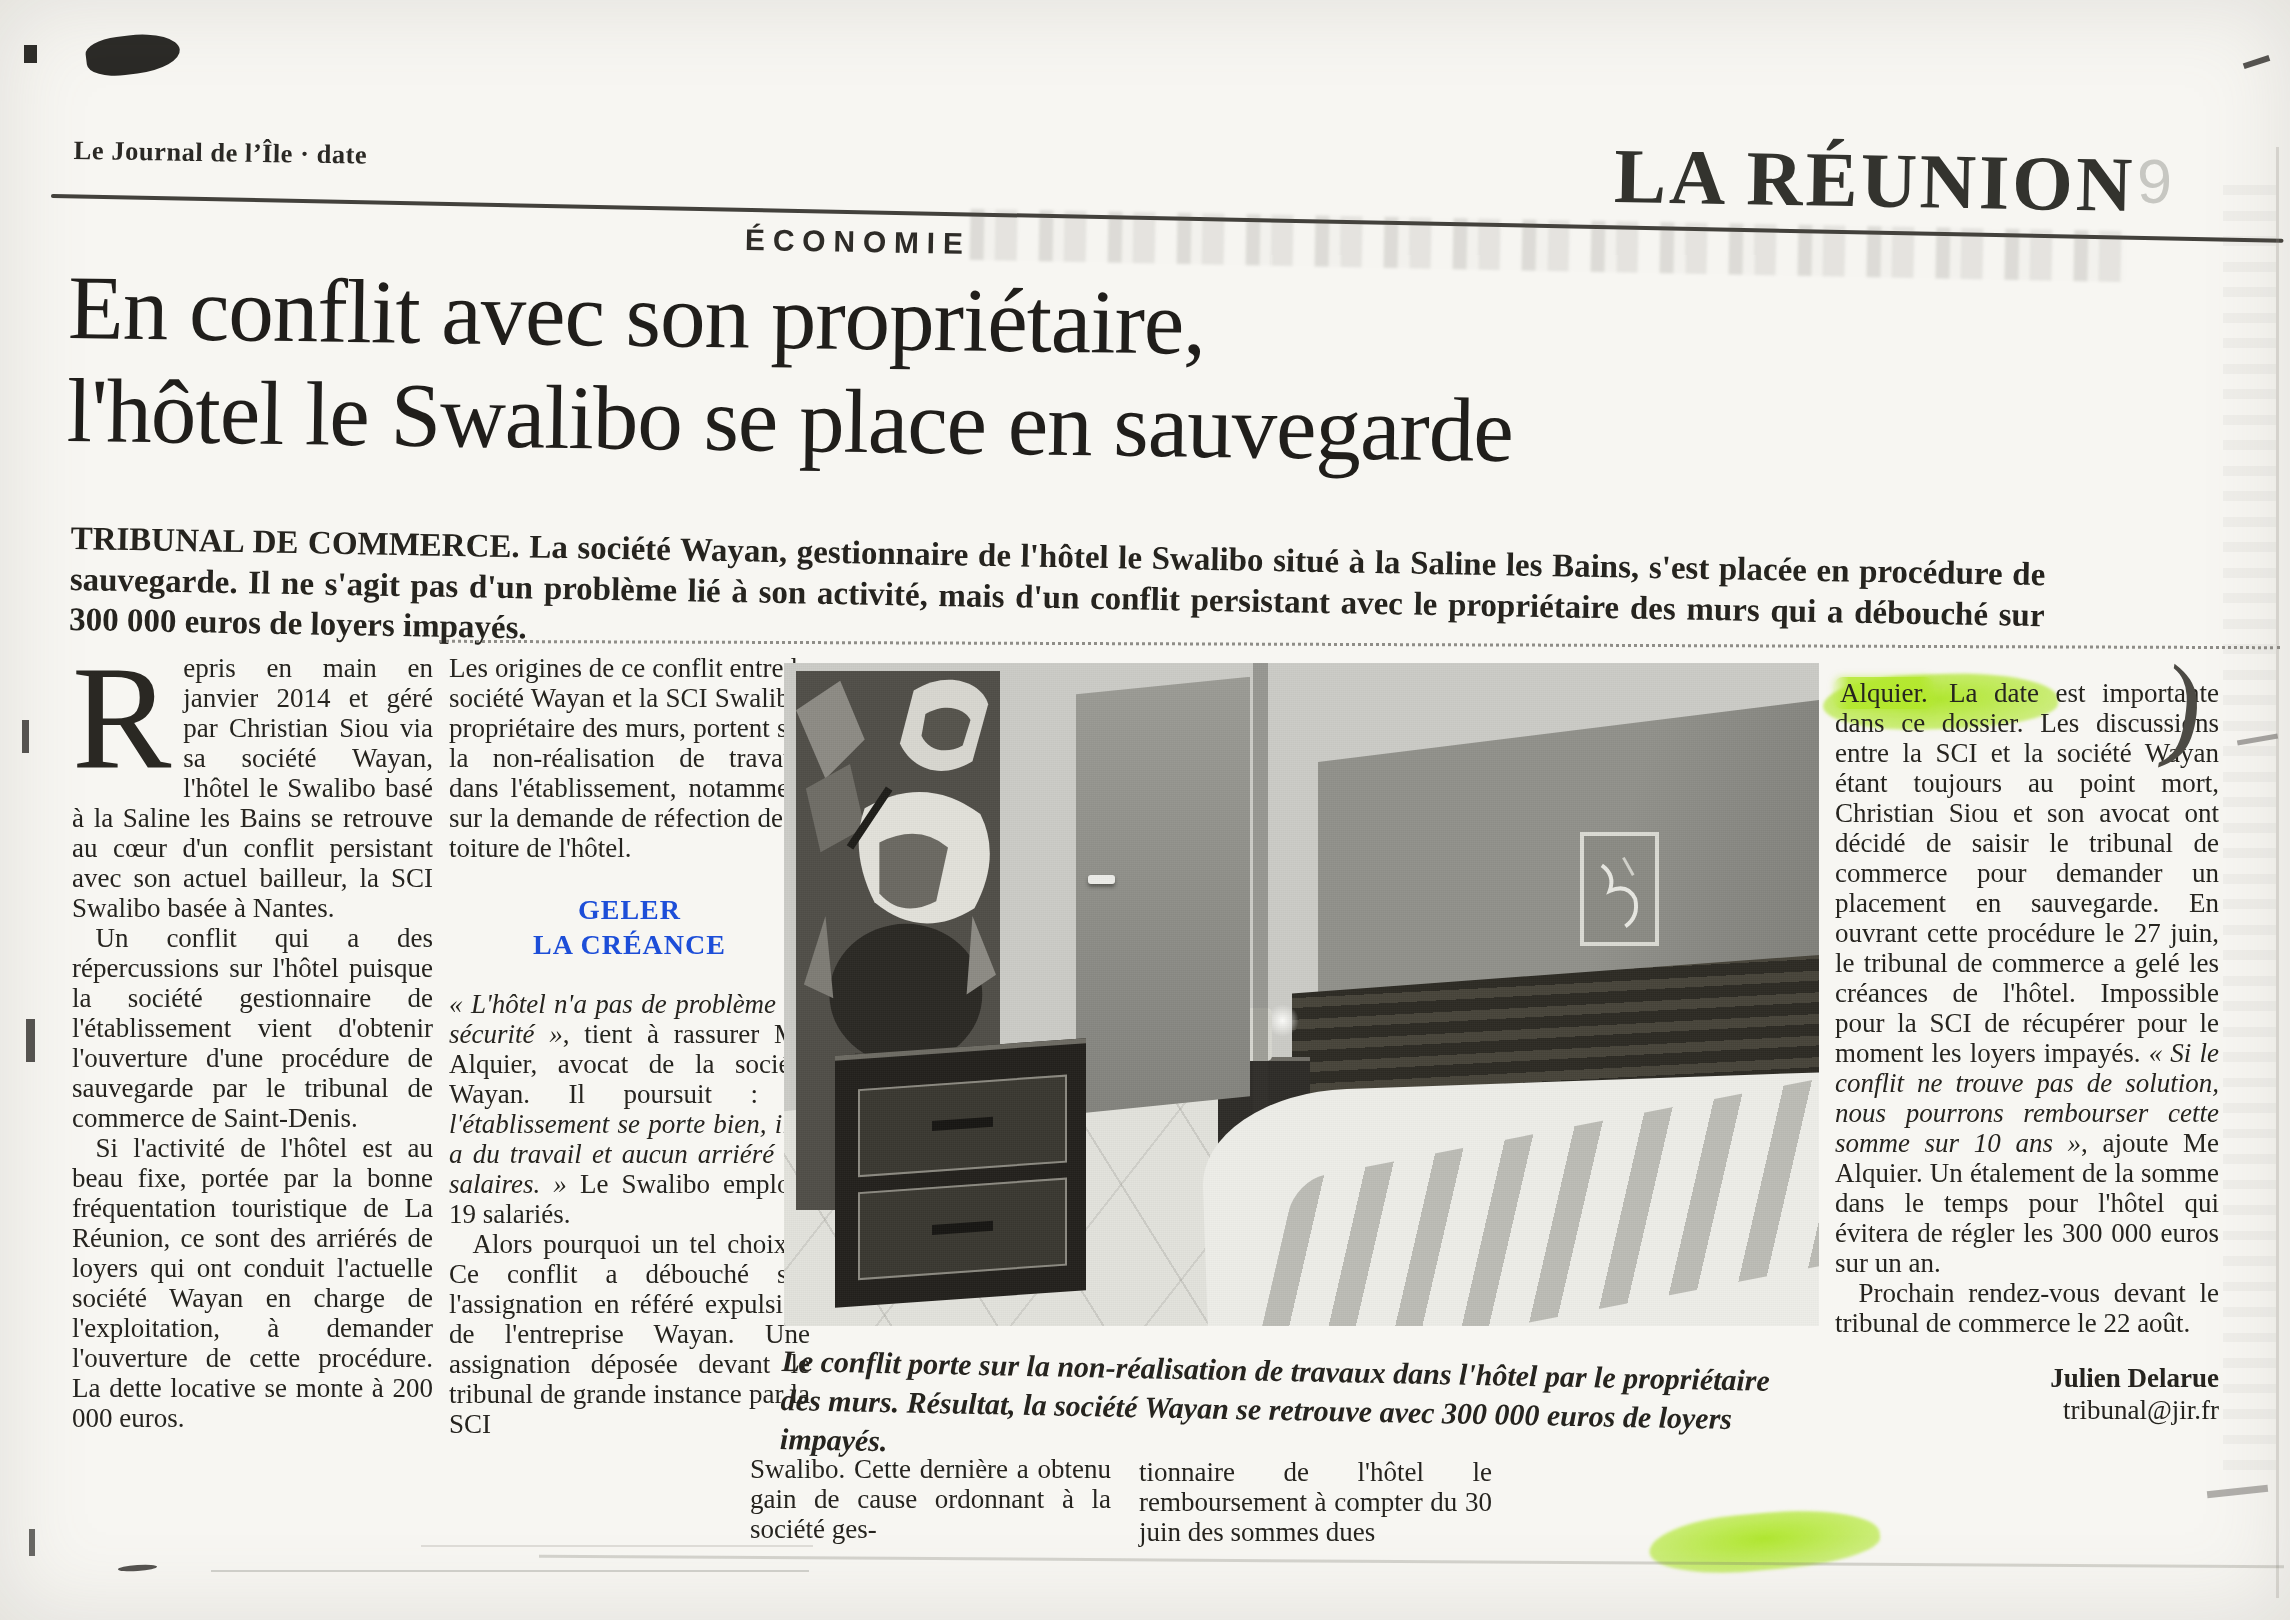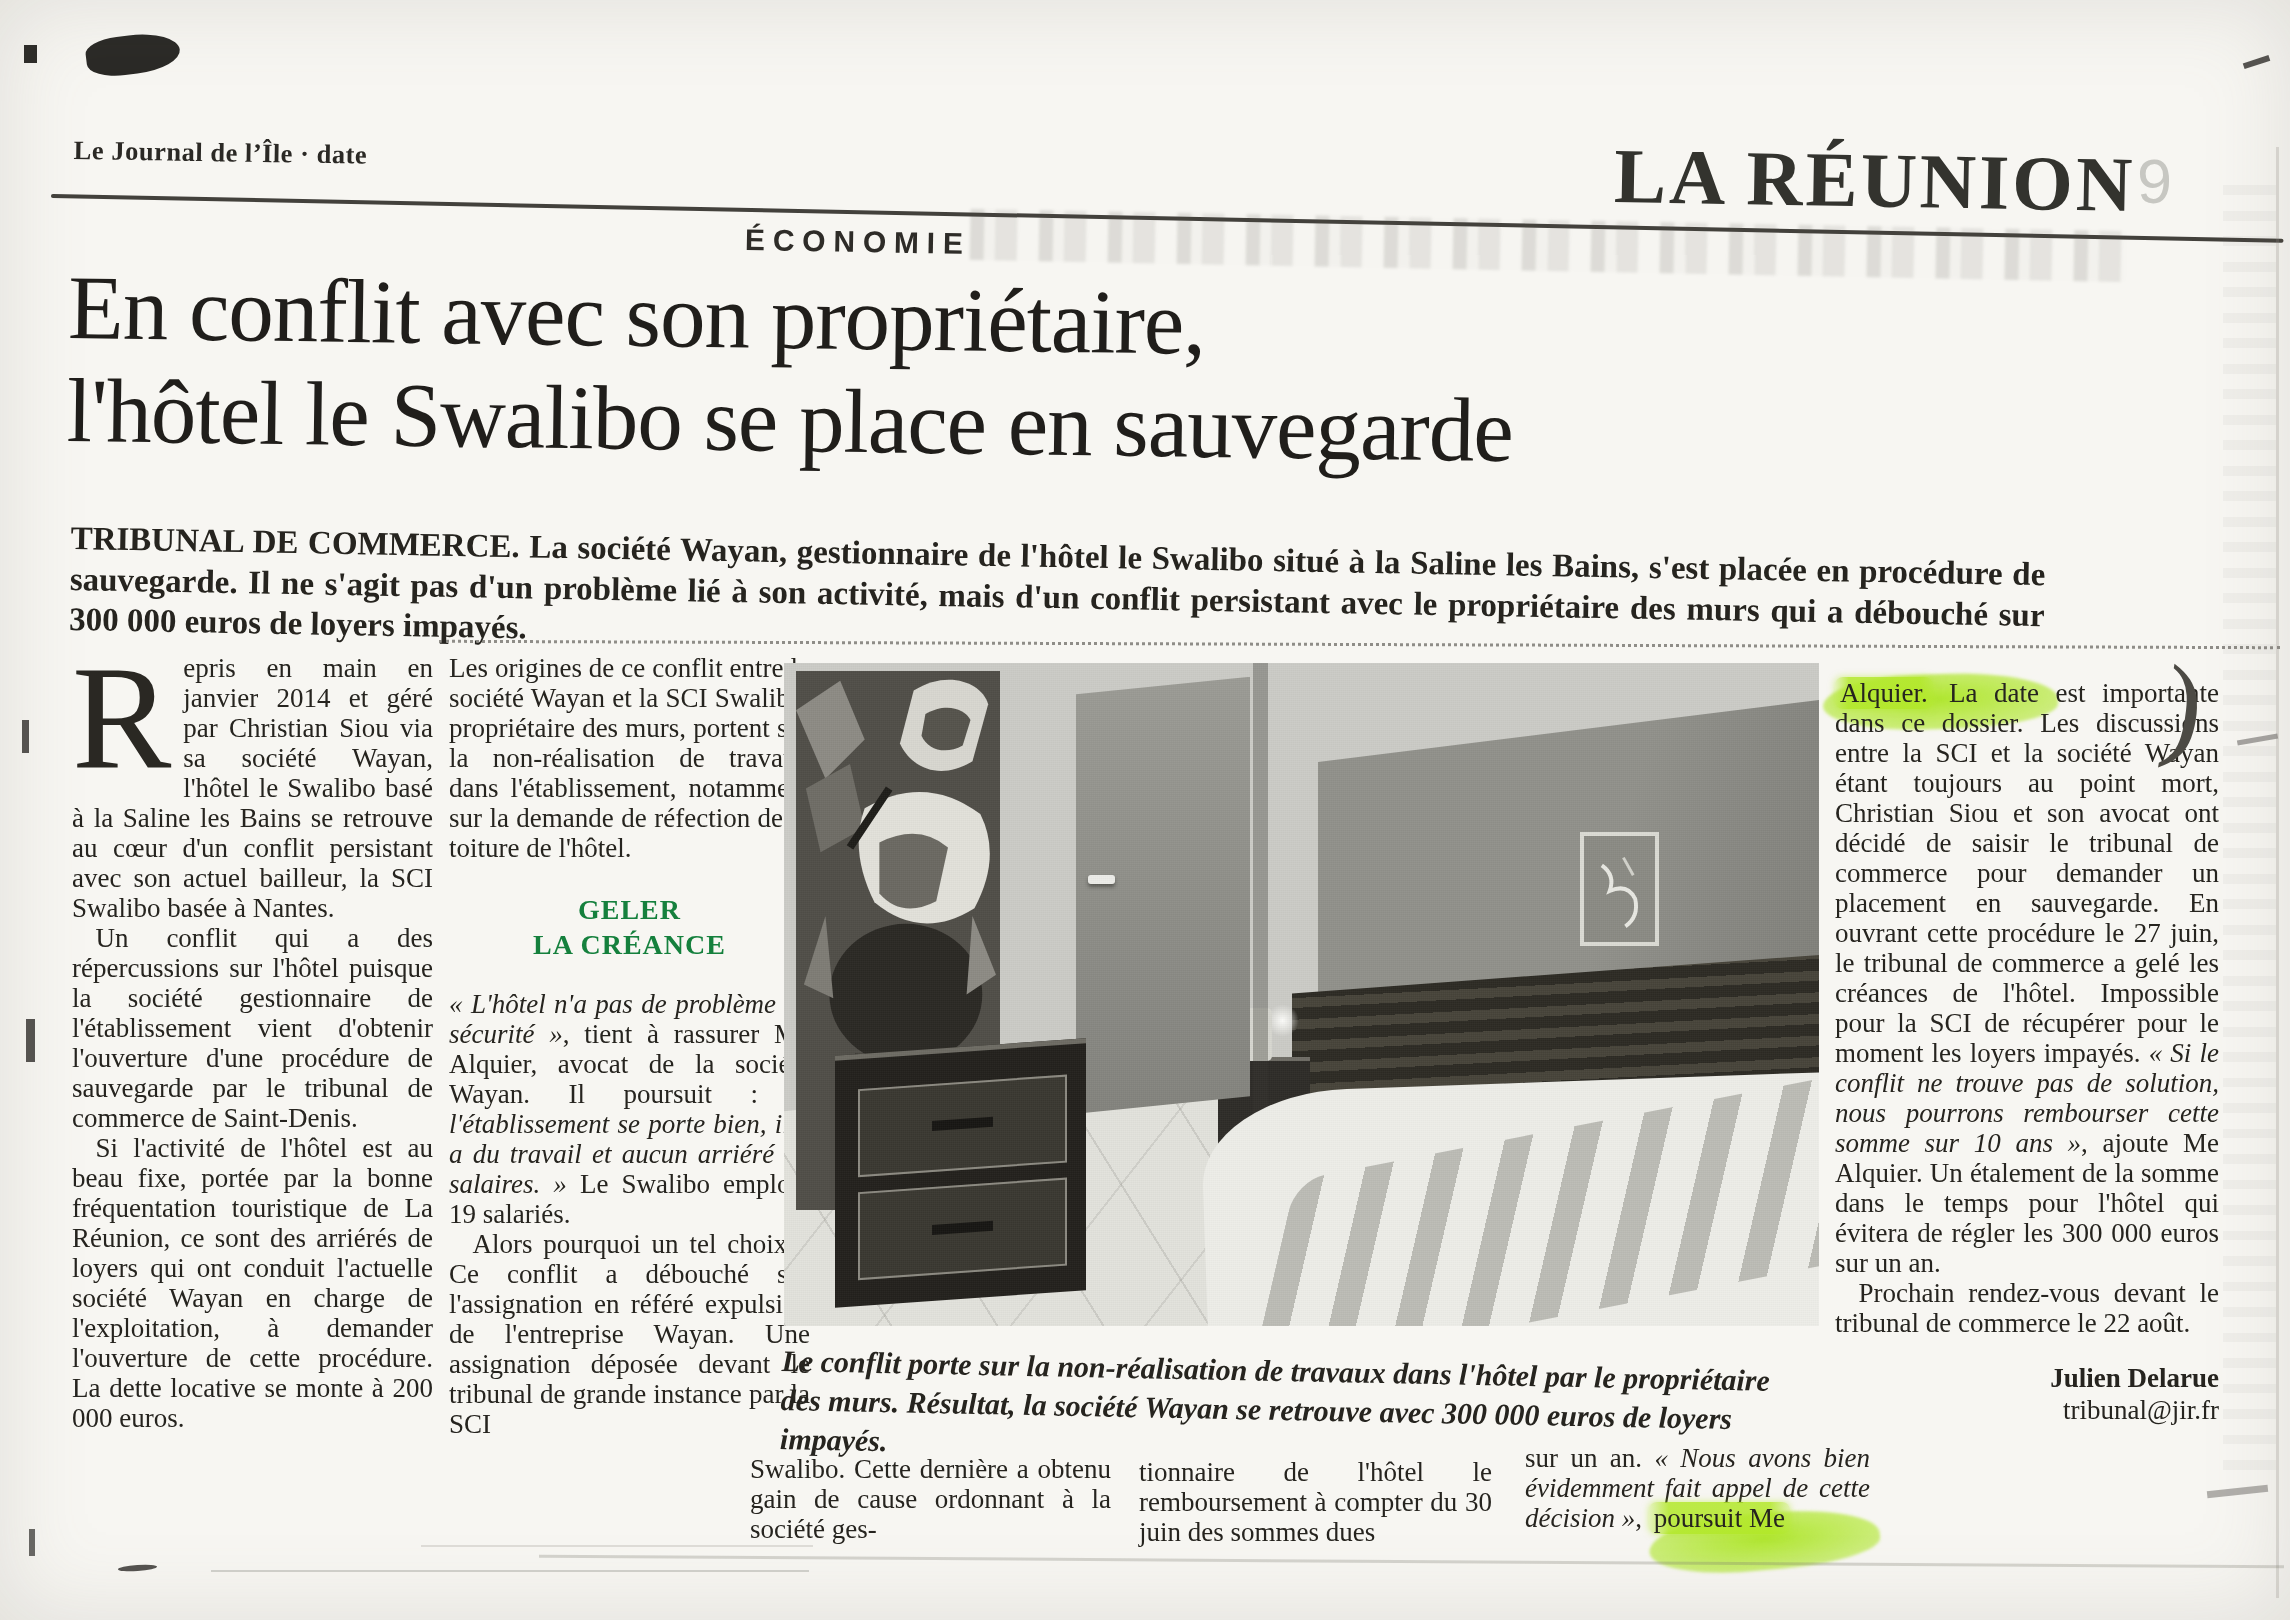--- a/index.html
+++ b/index.html
@@ -38,21 +38,21 @@
     border-top:3.9px dotted #6d6b65;opacity:.75;transform:rotate(.2deg);}
   
   .col{font-size:27px;line-height:30px;text-align:justify;color:#26241f;}
   .col p{margin:0;}
   .col p + p{text-indent:23.5px;}
   .col1{left:72px;top:653px;width:361px;}
   .col2{left:449px;top:653px;width:361px;}
   .colR{left:1835px;top:678px;width:384px;}
   .dropcap{float:left;font-size:149px;line-height:114px;padding:7.8px 11.8px 0 0;color:#2a2823;}
   .subhead{text-align:center;font-weight:bold;font-size:28px;line-height:1.25;
-    letter-spacing:1px;margin:29px 0 27.4px 0;text-indent:0!important;color:#15803d;}
+    letter-spacing:1px;margin:29px 0 27.4px 0;text-indent:0!important;color:#1d4ed8;}
   .it{font-style:italic;}
   .byline{margin-top:24px;text-align:right;line-height:1.2;}
   .byline .name{font-weight:bold;}
   
   .hl{background:linear-gradient(90deg,rgba(178,232,40,.25),rgba(178,232,40,.85) 14%,
       rgba(178,232,40,.85) 86%,rgba(178,232,40,.3));
     border-radius:7.8px;padding:1px 4.9px;box-shadow:0 0 7.8px rgba(178,232,40,.55);}
   .hl-blob{border-radius:45% 55% 50% 50%/60% 60% 45% 55%;
     background:radial-gradient(ellipse at 50% 45%,rgba(173,230,38,.95),rgba(173,230,38,.45));
     filter:blur(1.5px);}
@@ -216,23 +216,20 @@
 
   <div class="abs caption">Le conflit porte sur la non-réalisation de travaux dans l'hôtel par le propriétaire des murs. Résultat, la société Wayan se retrouve avec 300 000 euros de loyers impayés.</div>
 
   <div class="abs col col3">
     <p>Swalibo. Cette dernière a obtenu gain de cause ordonnant à la société ges-</p>
   </div>
   <div class="abs col col4">
     <p>tionnaire de l'hôtel le remboursement à compter du 30 juin des sommes dues</p>
   </div>
   <div class="abs hl-blob blob-poursuit"></div>
-  <div class="abs col col5">
-    <p><span>sur un an. </span><span class="it">« Nous avons bien évidemment fait appel de cette décision »</span><span>, </span><span class="hl">poursuit Me</span></p>
-  </div>
 
   <div class="abs hl-blob blob-alquier"></div>
   <div class="abs col colR">
     <p><span class="hl">Alquier.</span><span> La date est importante dans ce dossier. Les discussions entre la SCI et la société Wayan étant toujours au point mort, Christian Siou et son avocat ont décidé de saisir le tribunal de commerce pour demander un placement en sauvegarde. En ouvrant cette procédure le 27 juin, le tribunal de commerce a gelé les créances de l'hôtel. Impossible pour la SCI de récupérer pour le moment les loyers impayés. </span><span class="it">« Si le conflit ne trouve pas de solution, nous pourrons rembourser cette somme sur 10 ans »</span><span>, ajoute Me Alquier. Un étalement de la somme dans le temps pour l'hôtel qui évitera de régler les 300 000 euros sur un an.</span></p>
     <p>Prochain rendez-vous devant le tribunal de commerce le 22 août.</p>
     <div class="byline">
       <div class="name">Julien Delarue</div>
       <div>tribunal@jir.fr</div>
     </div>
   </div>

